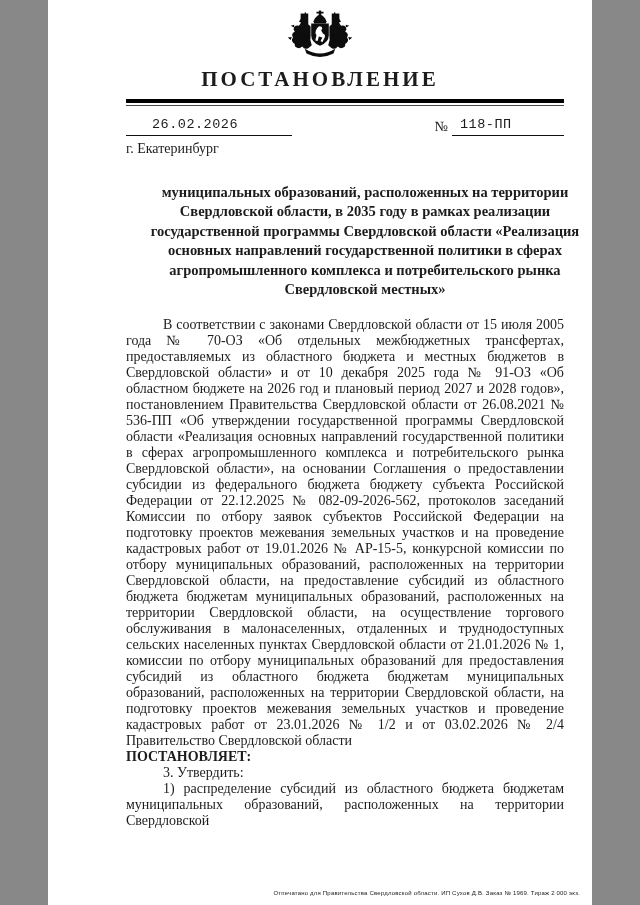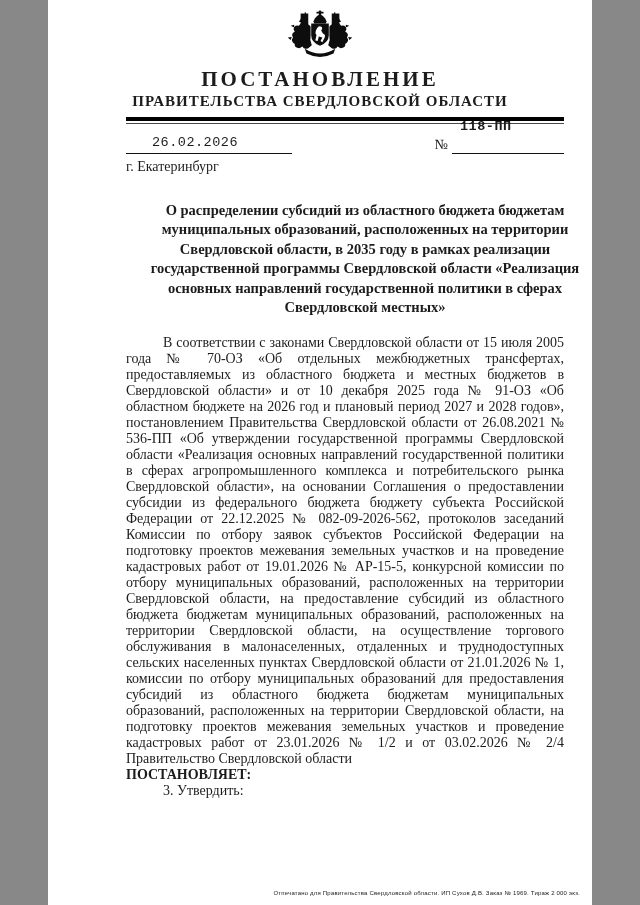--- a/index.html
+++ b/index.html
@@ -45,25 +45,24 @@
     font-family: "Liberation Mono", "DejaVu Sans Mono", monospace;
     font-size: 13.5px;
     letter-spacing: 0.5px;
   }
   .number-field { display: flex; align-items: flex-end; }
   .number-sign { font-size: 14px; padding-right: 4px; padding-bottom: 1px; }
   .number-value {
     display: inline-block;
     width: 104px;
     border-bottom: 1.5px solid #111;
-    padding: 0 0 19px 8px;
+    padding: 0 0 3px 8px;
     font-family: "Liberation Mono", "DejaVu Sans Mono", monospace;
     font-size: 13.5px;
     letter-spacing: 0.5px;
-    font-weight: bold;
   }
   .city { text-align: left; font-size: 14px; margin-top: 5px; }
   .title {
     width: 478px;
     margin: 26px auto 0 auto;
     text-align: center;
     font-size: 14.5px;
     font-weight: 700;
     line-height: 19.4px;
   }
@@ -112,21 +111,20 @@
             <path d="M24 20 l4 -6 l1 7 z M16 30 l-6 -3 l6 -2 z M12 46 l-7 1 l5 4 z"></path>
           </g>
 
           <path d="M34 66 q26 16 52 0 l-3 8 q-23 12 -46 0 z"></path>
         </g>
 
         <path fill="#ffffff" d="M55 31 q3 -5 8 -2 q2 3 -1 6 l3 5 q5 2 3 7 l-4 8 l-3 -2 l3 -6 l-6 -2 l-2 8 l-4 -1 l2 -9 q-3 -4 -1 -8 z"></path>
       </svg>
     </div>
     <div class="doc-type">ПОСТАНОВЛЕНИЕ</div>
-    <div class="org">ПРАВИТЕЛЬСТВА СВЕРДЛОВСКОЙ ОБЛАСТИ</div>
   </div>
 
   <div class="content-col">
 
     <div class="rule">
       <div class="rule-thick"></div>
       <div class="rule-thin"></div>
     </div>
 
     <div class="meta-row">
@@ -135,31 +133,32 @@
       </div>
       <div class="number-field">
         <span class="number-sign">№</span>
         <span class="number-value">118-ПП</span>
       </div>
     </div>
 
     <div class="city">г. Екатеринбург</div>
 
     <div class="title">
-      <div>О распределении субсидий из областного бюджета бюджетам</div>
       <div>муниципальных образований, расположенных на территории</div>
       <div>Свердловской области, в 2035 году в рамках реализации</div>
       <div>государственной программы Свердловской области «Реализация</div>
       <div>основных направлений государственной политики в сферах</div>
+      <div>агропромышленного комплекса и потребительского рынка</div>
       <div>Свердловской местных»</div>
     </div>
 
     <div class="body-text">
       <p class="para-indent para-justify">В соответствии с законами Свердловской области от 15 июля 2005 года № 70-ОЗ «Об отдельных межбюджетных трансфертах, предоставляемых из областного бюджета и местных бюджетов в Свердловской области» и от 10 декабря 2025 года № 91-ОЗ «Об областном бюджете на 2026 год и плановый период 2027 и 2028 годов», постановлением Правительства Свердловской области от 26.08.2021 № 536-ПП «Об утверждении государственной программы Свердловской области «Реализация основных направлений государственной политики в сферах агропромышленного комплекса и потребительского рынка Свердловской области», на основании Соглашения о предоставлении субсидии из федерального бюджета бюджету субъекта Российской Федерации от 22.12.2025 № 082-09-2026-562, протоколов заседаний Комиссии по отбору заявок субъектов Российской Федерации на подготовку проектов межевания земельных участков и на проведение кадастровых работ от 19.01.2026 № АР-15-5, конкурсной комиссии по отбору муниципальных образований, расположенных на территории Свердловской области, на предоставление субсидий из областного бюджета бюджетам муниципальных образований, расположенных на территории Свердловской области, на осуществление торгового обслуживания в малонаселенных, отдаленных и труднодоступных сельских населенных пунктах Свердловской области от 21.01.2026 № 1, комиссии по отбору муниципальных образований для предоставления субсидий из областного бюджета бюджетам муниципальных образований, расположенных на территории Свердловской области, на подготовку проектов межевания земельных участков и проведение кадастровых работ от 23.01.2026 № 1/2 и от 03.02.2026 № 2/4 Правительство Свердловской области</p>
       <p class="resolves">ПОСТАНОВЛЯЕТ:</p>
       <p class="para-indent">3. Утвердить:</p>
+      <p class="para-indent para-justify">1) распределение субсидий из областного бюджета бюджетам муниципальных образований, расположенных на территории Свердловской</p>
     </div>
 
   </div>
 
   <div class="imprint">Отпечатано для Правительства Свердловской области. ИП Сухов Д.В. Заказ № 1969. Тираж 2 000 экз.</div>
 
 </div>
 
 </body></html>

